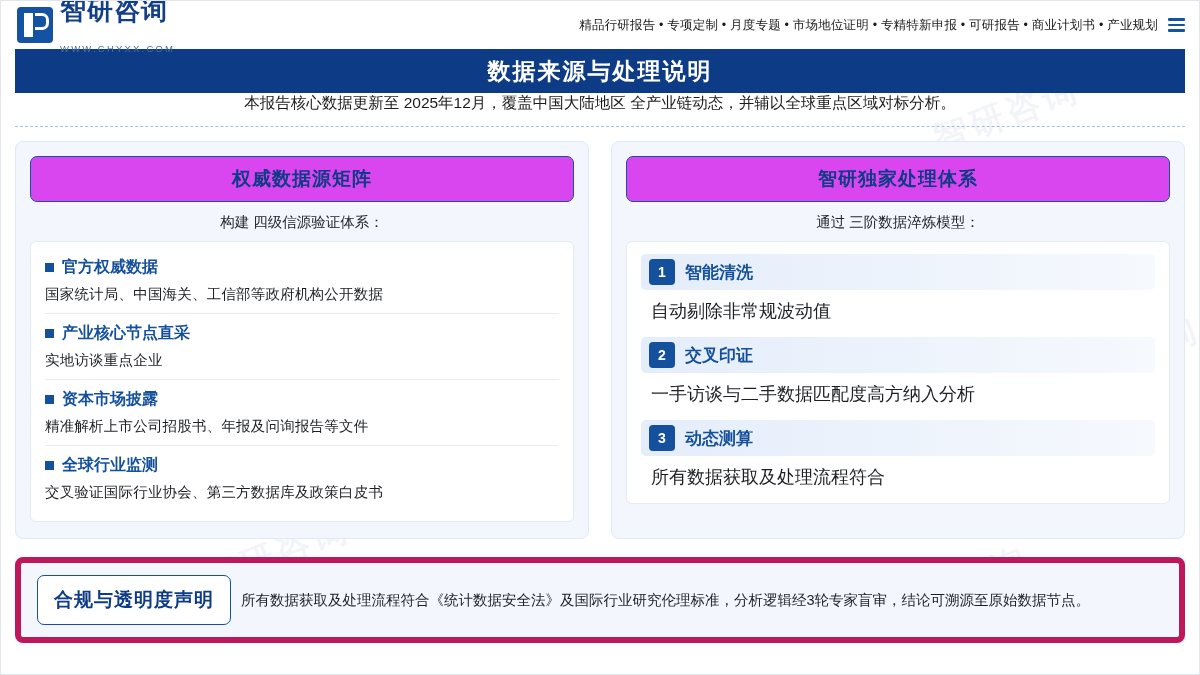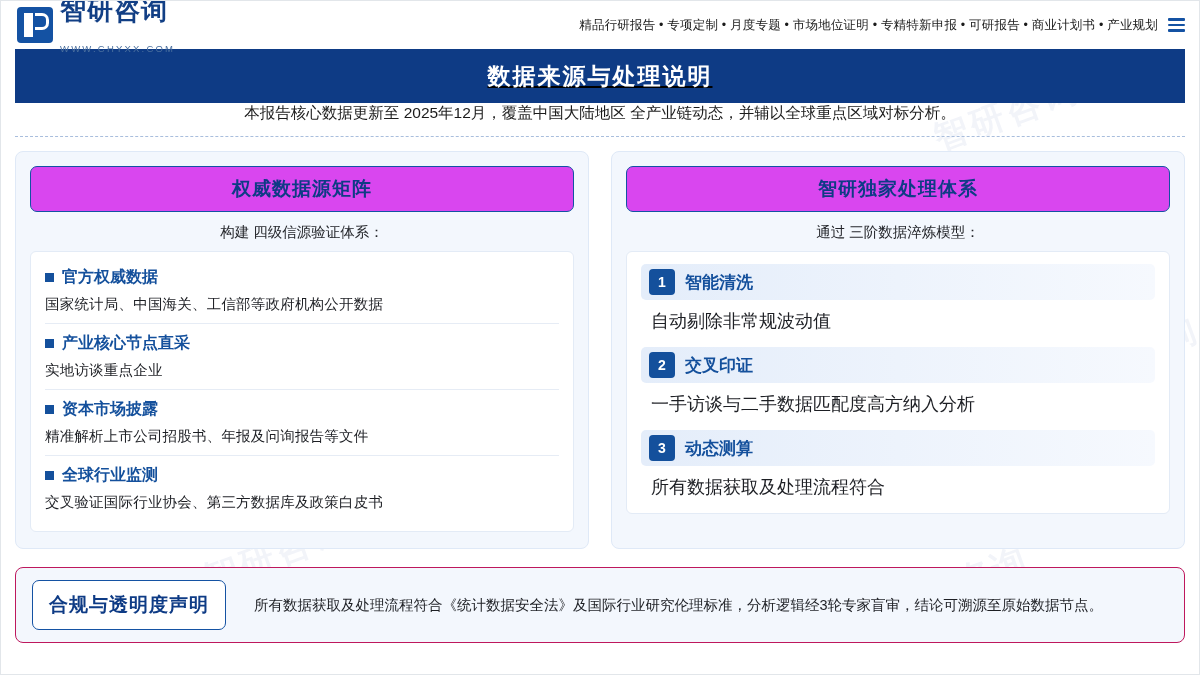--- a/index.html
+++ b/index.html
@@ -76,26 +76,25 @@
     color: #1a1a1a;
     letter-spacing: .2px;
     white-space: nowrap;
   }
   .hamburger { margin-left: 10px; display: inline-flex; flex-direction: column; gap: 3px; vertical-align: middle; }
   .hamburger i { display: block; width: 17px; height: 2.5px; background: #1452a3; border-radius: 1px; }
 
   
   .title-bar {
     position: relative;
-    height: 54px;
+    height: 44px;
     margin: 0 14px;
     background: #0e3b85;
     display: flex; align-items: center; justify-content: center;
     z-index: 4;
-    text-decoration: underline;
   }
   .title-bar h1 {
     color: #ffffff; font-size: 23px; font-weight: bold; letter-spacing: 2px;
   }
 
   .subtitle {
     position: relative;
     margin: 0 14px;
     padding: 0 10px 12px;
     text-align: center;
@@ -171,26 +170,26 @@
     display: flex; align-items: center; justify-content: center;
   }
   .step-title { font-size: 17px; font-weight: bold; color: #14509c; }
   .step-desc { font-size: 18px; color: #1d1f24; margin: 9px 0 0 10px; }
 
   
   .footer {
     position: relative;
     margin: 18px 14px 0;
     background: #f3f7fd;
-    border: 1px solid #be185d;
+    border: 6px solid #be185d;
     border-radius: 8px;
     display: flex;
     align-items: center;
     padding: 12px 16px;
-    gap: 28px;
+    gap: 10px;
     z-index: 4;
   }
   .footer-badge {
     flex: none;
     background: #ffffff;
     border: 1.5px solid #1452a3;
     border-radius: 7px;
     color: #0e3b85;
     font-size: 19px;
     font-weight: bold;

